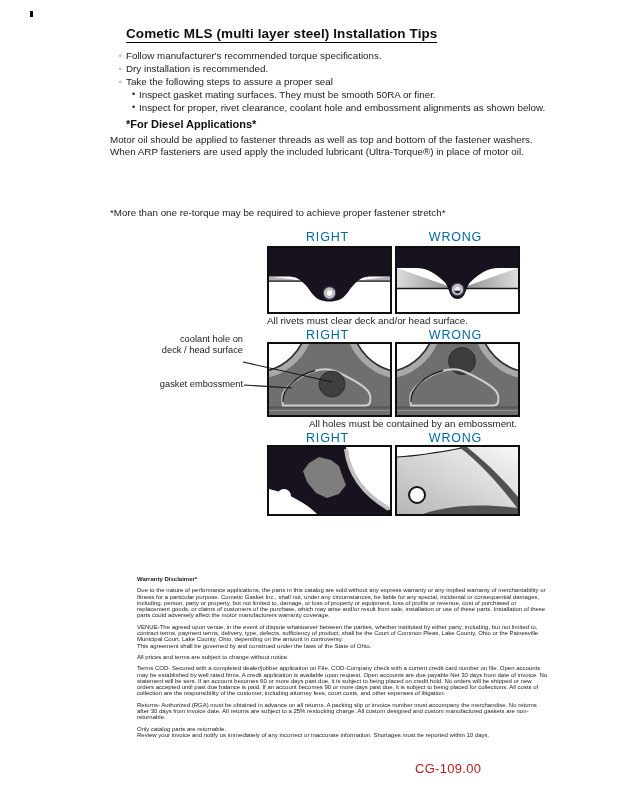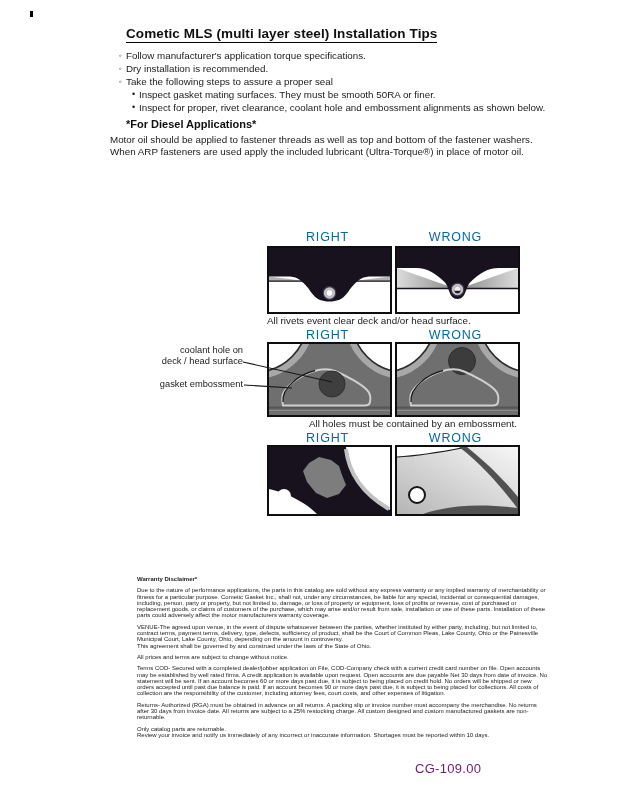--- a/index.html
+++ b/index.html
@@ -39,35 +39,35 @@
   .callout{
     position:absolute;font-size:9.3px;line-height:11px;color:#1a1a1a;text-align:right;
     white-space:pre-line;
   }
   .leader-lines{position:absolute;left:118px;top:344px;width:200px;height:70px;pointer-events:none;}
   .fineprint{
     position:absolute;left:107px;top:576px;width:412px;font-size:6px;line-height:6.3px;color:#222;
   }
   .fineprint .fp-head{font-weight:bold;margin:0 0 5px 0;}
   .fineprint p{margin:0 0 5px 0;white-space:pre-line;}
-  .page-code{position:absolute;left:385px;top:761px;font-size:13px;color:#701a75;letter-spacing:.3px;}
+  .page-code{position:absolute;left:385px;top:761px;font-size:13px;color:#b91c1c;letter-spacing:.3px;}
 </style>
 </head>
 <body>
 
 <div class="page">
 
   <div class="corner-mark"></div>
 
   <div class="page-title">Cometic MLS (multi layer steel) Installation Tips</div>
 
   <div class="bullets">
     <div class="bullet-row">
       <span class="marker1">◦</span>
-      <span>Follow manufacturer's application torque specifications.</span>
+      <span>Follow manufacturer's recommended torque specifications.</span>
     </div>
     <div class="bullet-row">
       <span class="marker1">◦</span>
       <span>Dry installation is recommended.</span>
     </div>
     <div class="bullet-row">
       <span class="marker1">◦</span>
       <span>Take the following steps to assure a proper seal</span>
     </div>
     <div class="bullet-row sub">
@@ -76,20 +76,21 @@
     </div>
     <div class="bullet-row sub">
       <span class="marker2">•</span>
       <span>Inspect for proper, rivet clearance, coolant hole and embossment alignments as shown below.</span>
     </div>
   </div>
 
   <div class="section-heading" style="top:118px;text-align:center;">*For Diesel Applications*</div>
   <div class="para" style="top:134px;">Motor oil should be applied to fastener threads as well as top and bottom of the fastener washers.
 When ARP fasteners are used apply the included lubricant (Ultra-Torque®) in place of motor oil.</div>
+  <div class="para" style="top:207px;">*More than one re-torque may be required to achieve proper fastener stretch*</div>
 
   <div class="dg-label" style="left:237px;top:230px;">RIGHT</div>
   <div class="dg-label" style="left:365px;top:230px;">WRONG</div>
 
   <div class="dg-box" style="left:237px;top:246px;">
     <svg viewBox="0 0 121 64">
       <rect width="121" height="64" fill="#ffffff"></rect>
       <path d="M0,28.5 L38,33.2 L0,33.2 Z" fill="#b3b3b3"></path>
       <path d="M121,28.5 L83,33.2 L121,33.2 Z" fill="#b3b3b3"></path>
       <path d="M0,33.2 H42 M79,33.2 H121" stroke="#18121e" stroke-width="1.2"></path>
@@ -115,26 +116,26 @@
       <path d="M0,20 L58,40.5 L0,40.5 Z" fill="url(#gl1)"></path>
       <path d="M121,20 L63,40.5 L121,40.5 Z" fill="url(#gr1)"></path>
       <path d="M0,40.5 H121" stroke="#18121e" stroke-width="1.3"></path>
       <path d="M0,0 H121 V20 H102 C90,20 82,26 74,33.5 C68,39 69.5,51 60.5,51 C51.5,51 53,39 47,33.5 C39,26 31,20 19,20 H0 Z" fill="#18121e"></path>
       <circle cx="60.5" cy="41.5" r="6.3" fill="#c4c4c4" stroke="#3c3550" stroke-width="1.2"></circle>
       <circle cx="60.5" cy="41.5" r="3.4" fill="#f0f0f0" stroke="#8f8f8f" stroke-width="0.6"></circle>
       <path d="M57.2,42.8 A3.4,3.4 0 0 0 63.8,42.8 Z" fill="#221c2c"></path>
     </svg>
   </div>
 
-  <div class="caption" style="left:237px;top:315px;">All rivets event clear deck and/or head surface.</div>
+  <div class="caption" style="left:237px;top:315px;">All rivets must clear deck and/or head surface.</div>
 
   <div class="dg-label" style="left:237px;top:328px;">RIGHT</div>
   <div class="dg-label" style="left:365px;top:328px;">WRONG</div>
 
-  <div class="callout" style="left:110px;top:345px;width:103px;">coolant hole on
+  <div class="callout" style="left:110px;top:334px;width:103px;">coolant hole on
 deck / head surface</div>
   <div class="callout" style="left:110px;top:379px;width:103px;">gasket embossment</div>
 
   <div class="dg-box" style="left:237px;top:342px;height:71px;">
     <svg viewBox="0 0 121 71">
       <rect width="121" height="71" fill="#6f6f6f"></rect>
       <circle cx="-14" cy="-24" r="56" fill="none" stroke="#a8a8a8" stroke-width="6"></circle>
       <circle cx="-14" cy="-24" r="52" fill="#ffffff" stroke="#2b2b2b" stroke-width="1.5"></circle>
       <circle cx="135" cy="-24" r="56" fill="none" stroke="#a8a8a8" stroke-width="6"></circle>
       <circle cx="135" cy="-24" r="52" fill="#ffffff" stroke="#2b2b2b" stroke-width="1.5"></circle>

